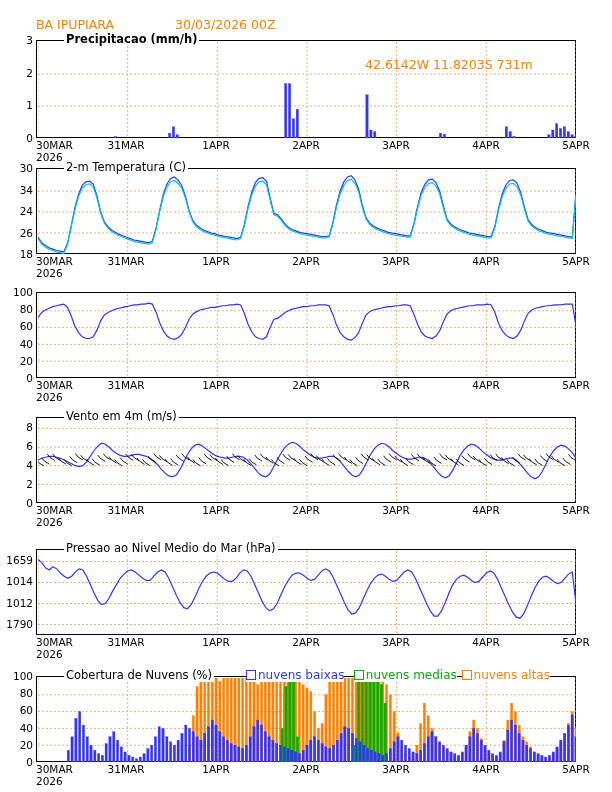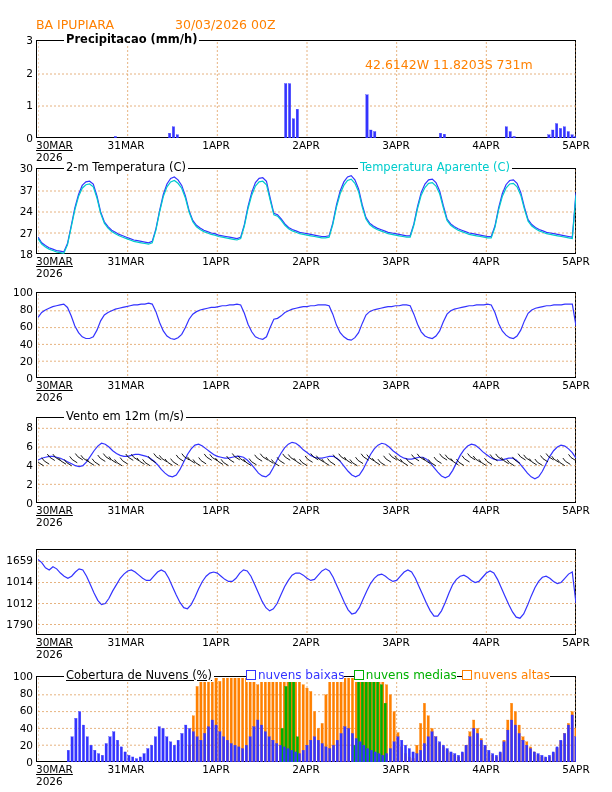--- a/index.html
+++ b/index.html
@@ -18,21 +18,21 @@
   .subhdr .left{position:absolute;left:36px;top:0;font-size:12.5px;color:#ff8000;}
   .subhdr .mid{position:absolute;left:175px;top:0;font-size:12.5px;color:#ff8000;}
 
   .panel{position:absolute;left:36px;width:540px;}
   .plotbox{position:absolute;left:0;top:0;width:540px;border:1px solid #000;box-sizing:border-box;background:#fff;}
   .ptitle{position:absolute;font-size:11.5px;color:#000;background:#fff;padding:0 2px;white-space:nowrap;}
   .ptitle.cyan{color:#00cccc;}
 
   .ylab{position:absolute;right:100%;margin-right:3px;font-size:10.5px;text-align:right;transform:translateY(-50%);white-space:nowrap;}
   .xlab{position:absolute;font-size:10.5px;transform:translateX(-50%);white-space:nowrap;}
-  .xlab.first{transform:none;text-decoration:underline;}
+  .xlab.first{transform:none;}
   .xsub{position:absolute;font-size:10.5px;white-space:nowrap;text-align:center;}
 
   svg{display:block;}
   .legend-item{position:absolute;font-size:12px;white-space:nowrap;}
   .lgbox{display:inline-block;width:8px;height:8px;border:1px solid #000;vertical-align:-1px;margin-right:2px;}
 </style>
 </head>
 <body>
 
 <div id="page">
@@ -105,26 +105,25 @@
             <line x1="448.33333333333337" x2="448.33333333333337" y1="0" y2="84" stroke="#e0a060" stroke-width="0.8" stroke-dasharray="2,2"></line>
             <line x1="538" x2="538" y1="0" y2="84" stroke="#e0a060" stroke-width="0.8" stroke-dasharray="2,2"></line>
             <line x1="0" x2="538" y1="63" y2="63" stroke="#e0a060" stroke-width="0.8" stroke-dasharray="2,2"></line>
             <line x1="0" x2="538" y1="42" y2="42" stroke="#e0a060" stroke-width="0.8" stroke-dasharray="2,2"></line>
             <line x1="0" x2="538" y1="21" y2="21" stroke="#e0a060" stroke-width="0.8" stroke-dasharray="2,2"></line>
             <path d="M0.00,67.20L3.68,72.80L7.37,75.60L11.05,77.70L14.74,79.10L18.42,80.50L22.11,81.20L25.79,81.90L29.48,73.50L33.16,56.00L36.85,37.80L40.53,24.50L44.22,15.40L47.90,11.90L51.59,11.20L55.27,14.00L58.96,25.90L62.64,42.00L66.33,51.80L70.01,56.70L73.70,60.20L77.38,62.30L81.07,64.40L84.75,65.80L88.44,67.20L92.12,68.60L95.81,70.00L99.49,70.70L103.18,71.40L106.86,72.10L110.55,72.80L114.23,71.40L117.92,58.80L121.60,40.60L125.29,24.50L128.97,14.00L132.66,8.40L136.34,7.00L140.03,9.80L143.71,15.40L147.40,25.90L151.08,40.60L154.77,50.40L158.45,55.30L162.14,58.10L165.82,60.20L169.51,61.60L173.19,63.00L176.88,63.70L180.56,65.10L184.25,65.80L187.93,66.50L191.62,67.20L195.30,67.90L198.99,68.60L202.67,67.20L206.36,54.60L210.04,36.40L213.73,22.40L217.41,12.60L221.10,8.40L224.78,7.70L228.47,11.20L232.15,28.00L235.84,43.40L239.52,44.80L243.21,49.00L246.89,53.90L250.58,57.40L254.26,59.50L257.95,60.90L261.63,62.30L265.32,63.00L269.00,63.70L272.68,64.40L276.37,65.10L280.05,65.80L283.74,66.50L287.42,66.50L291.11,65.80L294.79,53.20L298.48,35.00L302.16,21.00L305.85,11.90L309.53,7.00L313.22,5.60L316.90,9.80L320.59,18.90L324.27,35.00L327.96,47.60L331.64,53.20L335.33,56.00L339.01,58.10L342.70,59.50L346.38,60.90L350.07,62.30L353.75,63.00L357.44,63.70L361.12,64.40L364.81,65.10L368.49,65.80L372.18,65.80L375.86,53.90L379.55,36.40L383.23,22.40L386.92,14.00L390.60,9.80L394.29,9.10L397.97,12.60L401.66,21.00L405.34,35.70L409.03,49.00L412.71,53.90L416.40,56.70L420.08,58.80L423.77,60.20L427.45,61.60L431.14,63.00L434.82,63.70L438.51,64.40L442.19,65.10L445.88,65.80L449.56,66.50L453.25,66.50L456.93,56.00L460.62,37.80L464.30,23.80L467.99,14.70L471.67,10.50L475.36,9.80L479.04,13.30L482.73,22.40L486.41,37.10L490.10,49.70L493.78,54.60L497.47,57.40L501.15,59.50L504.84,60.90L508.52,62.30L512.21,63.00L515.89,63.70L519.58,64.40L523.26,65.10L526.95,65.80L530.63,66.50L534.32,67.20L538.00,22.40" fill="none" stroke="#3333ff" stroke-width="1.2"></path>
             <path d="M0.00,68.60L3.68,74.20L7.37,77.00L11.05,79.10L14.74,80.50L18.42,81.90L22.11,82.60L25.79,83.30L29.48,74.90L33.16,57.40L36.85,39.90L40.53,26.60L44.22,18.20L47.90,14.70L51.59,14.00L55.27,16.80L58.96,28.00L62.64,43.40L66.33,53.20L70.01,58.10L73.70,61.60L77.38,63.70L81.07,65.80L84.75,67.20L88.44,68.60L92.12,70.00L95.81,71.40L99.49,72.10L103.18,72.80L106.86,73.50L110.55,74.20L114.23,72.80L117.92,60.20L121.60,42.00L125.29,26.60L128.97,16.80L132.66,11.90L136.34,10.50L140.03,13.30L143.71,18.20L147.40,28.00L151.08,42.00L154.77,51.80L158.45,56.70L162.14,59.50L165.82,61.60L169.51,63.00L173.19,64.40L176.88,65.10L180.56,66.50L184.25,67.20L187.93,67.90L191.62,68.60L195.30,69.30L198.99,70.00L202.67,68.60L206.36,56.00L210.04,38.50L213.73,25.20L217.41,16.10L221.10,11.90L224.78,11.20L228.47,14.70L232.15,30.10L235.84,44.80L239.52,46.20L243.21,50.40L246.89,55.30L250.58,58.80L254.26,60.90L257.95,62.30L261.63,63.70L265.32,64.40L269.00,65.10L272.68,65.80L276.37,66.50L280.05,67.20L283.74,67.90L287.42,67.90L291.11,67.20L294.79,54.60L298.48,37.10L302.16,23.80L305.85,15.40L309.53,10.50L313.22,9.10L316.90,13.30L320.59,21.70L324.27,37.10L327.96,49.00L331.64,54.60L335.33,57.40L339.01,59.50L342.70,60.90L346.38,62.30L350.07,63.70L353.75,64.40L357.44,65.10L361.12,65.80L364.81,66.50L368.49,67.20L372.18,67.20L375.86,55.30L379.55,38.50L383.23,25.20L386.92,17.50L390.60,13.30L394.29,12.60L397.97,16.10L401.66,23.80L405.34,37.80L409.03,50.40L412.71,55.30L416.40,58.10L420.08,60.20L423.77,61.60L427.45,63.00L431.14,64.40L434.82,65.10L438.51,65.80L442.19,66.50L445.88,67.20L449.56,67.90L453.25,67.90L456.93,57.40L460.62,39.90L464.30,26.60L467.99,18.20L471.67,14.00L475.36,13.30L479.04,16.80L482.73,25.20L486.41,39.20L490.10,51.10L493.78,56.00L497.47,58.80L501.15,60.90L504.84,62.30L508.52,63.70L512.21,64.40L515.89,65.10L519.58,65.80L523.26,66.50L526.95,67.20L530.63,67.90L534.32,68.60L538.00,25.20" fill="none" stroke="#00cccc" stroke-width="1.2"></path>
           </svg>
         </div>
         <div class="ylab" style="top: 86px;">18</div>
-        <div class="ylab" style="top: 64.5px;">27</div>
+        <div class="ylab" style="top: 64.5px;">26</div>
         <div class="ylab" style="top: 43px;">24</div>
-        <div class="ylab" style="top: 21.5px;">37</div>
+        <div class="ylab" style="top: 21.5px;">34</div>
         <div class="ylab" style="top: 0px;">30</div>
         <div class="ptitle" style="left: 28px; top: -8px;">2-m Temperatura (C)</div>
-        <div class="ptitle cyan" style="left: 322px; top: -8px;">Temperatura Aparente (C)</div>
         <div class="xlab first" style="left: 0px; top: 87px;">30MAR</div>
         <div class="xlab" style="left: 90px; top: 87px;">31MAR</div>
         <div class="xlab" style="left: 180px; top: 87px;">1APR</div>
         <div class="xlab" style="left: 270px; top: 87px;">2APR</div>
         <div class="xlab" style="left: 360px; top: 87px;">3APR</div>
         <div class="xlab" style="left: 450px; top: 87px;">4APR</div>
         <div class="xlab" style="left: 540px; top: 87px;">5APR</div>
         <div class="xsub" style="left: 0px; top: 99px;">2026</div>
       </div>
       <div class="panel" style="top: 292px; height: 112px;">
@@ -562,21 +561,21 @@
               <line x1="538" y1="41.725703676795646" x2="533" y2="38.525703676795644" stroke="#000000" stroke-width="0.9"></line>
               <line x1="533" y1="38.525703676795644" x2="530.5" y2="35.32570367679565" stroke="#000000" stroke-width="0.9"></line>
             </g>
           </svg>
         </div>
         <div class="ylab" style="top: 86px;">0</div>
         <div class="ylab" style="top: 66.8889px;">2</div>
         <div class="ylab" style="top: 47.7778px;">4</div>
         <div class="ylab" style="top: 28.6667px;">6</div>
         <div class="ylab" style="top: 9.55556px;">8</div>
-        <div class="ptitle" style="left: 28px; top: -8px;">Vento em 12m (m/s)</div>
+        <div class="ptitle" style="left: 28px; top: -8px;">Vento em 4m (m/s)</div>
         <div class="xlab first" style="left: 0px; top: 87px;">30MAR</div>
         <div class="xlab" style="left: 90px; top: 87px;">31MAR</div>
         <div class="xlab" style="left: 180px; top: 87px;">1APR</div>
         <div class="xlab" style="left: 270px; top: 87px;">2APR</div>
         <div class="xlab" style="left: 360px; top: 87px;">3APR</div>
         <div class="xlab" style="left: 450px; top: 87px;">4APR</div>
         <div class="xlab" style="left: 540px; top: 87px;">5APR</div>
         <div class="xsub" style="left: 0px; top: 99px;">2026</div>
       </div>
       <div class="panel" style="top: 549px; height: 112px;">
@@ -593,20 +592,21 @@
             <line x1="0" x2="538" y1="52.5" y2="52.5" stroke="#e0a060" stroke-width="0.8" stroke-dasharray="2,2"></line>
             <line x1="0" x2="538" y1="31.5" y2="31.5" stroke="#e0a060" stroke-width="0.8" stroke-dasharray="2,2"></line>
             <line x1="0" x2="538" y1="10.5" y2="10.5" stroke="#e0a060" stroke-width="0.8" stroke-dasharray="2,2"></line>
             <path d="M0.00,8.40L3.74,11.55L7.47,16.80L11.21,18.90L14.94,15.75L18.68,17.85L22.42,22.05L26.15,25.20L29.89,27.30L33.63,25.20L37.36,21.00L41.10,17.85L44.83,18.90L48.57,25.20L52.31,33.60L56.04,42.00L59.78,49.35L63.51,53.55L67.25,52.50L70.99,47.25L74.72,39.90L78.46,33.60L82.19,27.30L85.93,23.10L89.67,19.95L93.40,18.90L97.14,21.00L100.88,24.15L104.61,27.30L108.35,29.40L112.08,29.40L115.82,25.20L119.56,21.00L123.29,18.90L127.03,21.00L130.76,27.30L134.50,35.70L138.24,44.10L141.97,51.45L145.71,56.70L149.44,57.75L153.18,53.55L156.92,46.20L160.65,37.80L164.39,30.45L168.13,25.20L171.86,22.05L175.60,21.00L179.33,22.05L183.07,25.20L186.81,28.35L190.54,30.45L194.28,30.45L198.01,27.30L201.75,22.05L205.49,18.90L209.22,19.95L212.96,25.20L216.69,33.60L220.43,42.00L224.17,50.40L227.90,56.70L231.64,59.85L235.38,57.75L239.11,52.50L242.85,44.10L246.58,35.70L250.32,29.40L254.06,24.15L257.79,22.05L261.53,22.05L265.26,24.15L269.00,27.30L272.74,29.40L276.47,28.35L280.21,24.15L283.94,19.95L287.68,17.85L291.42,19.95L295.15,26.25L298.89,34.65L302.63,43.05L306.36,51.45L310.10,58.80L313.83,63.00L317.57,61.95L321.31,56.70L325.04,48.30L328.78,39.90L332.51,32.55L336.25,27.30L339.99,24.15L343.72,23.10L347.46,25.20L351.19,28.35L354.93,30.45L358.67,29.40L362.40,25.20L366.14,21.00L369.88,18.90L373.61,21.00L377.35,27.30L381.08,35.70L384.82,44.10L388.56,52.50L392.29,59.85L396.03,65.10L399.76,65.10L403.50,59.85L407.24,51.45L410.97,42.00L414.71,33.60L418.44,28.35L422.18,25.20L425.92,24.15L429.65,26.25L433.39,29.40L437.13,31.50L440.86,30.45L444.60,26.25L448.33,22.05L452.07,19.95L455.81,22.05L459.54,28.35L463.28,36.75L467.01,45.15L470.75,53.55L474.49,60.90L478.22,66.15L481.96,67.20L485.69,63.00L489.43,54.60L493.17,45.15L496.90,36.75L500.64,30.45L504.38,26.25L508.11,25.20L511.85,27.30L515.58,30.45L519.32,32.55L523.06,31.50L526.79,27.30L530.53,23.10L534.26,21.00L538.00,52.50" fill="none" stroke="#3333ff" stroke-width="1.2"></path>
           </svg>
         </div>
         <div class="ylab" style="top: 75.25px;">1790</div>
         <div class="ylab" style="top: 53.75px;">1012</div>
         <div class="ylab" style="top: 32.25px;">1014</div>
         <div class="ylab" style="top: 10.75px;">1659</div>
+        <div class="ptitle" style="left: 28px; top: -8px;">Pressao ao Nivel Medio do Mar (hPa)</div>
         <div class="xlab first" style="left: 0px; top: 87px;">30MAR</div>
         <div class="xlab" style="left: 90px; top: 87px;">31MAR</div>
         <div class="xlab" style="left: 180px; top: 87px;">1APR</div>
         <div class="xlab" style="left: 270px; top: 87px;">2APR</div>
         <div class="xlab" style="left: 360px; top: 87px;">3APR</div>
         <div class="xlab" style="left: 450px; top: 87px;">4APR</div>
         <div class="xlab" style="left: 540px; top: 87px;">5APR</div>
         <div class="xsub" style="left: 0px; top: 99px;">2026</div>
       </div>
       <div class="panel" style="top: 676px; height: 112px;">
@@ -876,21 +876,21 @@
             <rect x="533.04" y="36.96" width="2.33" height="47.04" fill="#3333ff" stroke="#3333ff" stroke-width="0.3"></rect>
             <rect x="536.83" y="58.80" width="2.33" height="25.20" fill="#3333ff" stroke="#3333ff" stroke-width="0.3"></rect>
           </svg>
         </div>
         <div class="ylab" style="top: 86px;">0</div>
         <div class="ylab" style="top: 68.8px;">20</div>
         <div class="ylab" style="top: 51.6px;">40</div>
         <div class="ylab" style="top: 34.4px;">60</div>
         <div class="ylab" style="top: 17.2px;">80</div>
         <div class="ylab" style="top: 0px;">100</div>
-        <div class="ptitle" style="left: 28px; top: -8px; text-decoration: underline;">Cobertura de Nuvens (%)</div>
+        <div class="ptitle" style="left: 28px; top: -8px;">Cobertura de Nuvens (%)</div>
         <div class="legend-item" style="left: 210px; top: -8px; color: rgb(51, 51, 255); background: rgb(255, 255, 255);"><span class="lgbox" style="background: rgb(255, 255, 255); border-color: rgb(51, 51, 255);"></span><span>nuvens baixas</span></div>
         <div class="legend-item" style="left: 317.8px; top: -8px; color: rgb(0, 176, 0); background: rgb(255, 255, 255);"><span class="lgbox" style="background: rgb(255, 255, 255); border-color: rgb(0, 176, 0);"></span><span>nuvens medias</span></div>
         <div class="legend-item" style="left: 425.6px; top: -8px; color: rgb(255, 128, 0); background: rgb(255, 255, 255);"><span class="lgbox" style="background: rgb(255, 255, 255); border-color: rgb(255, 128, 0);"></span><span>nuvens altas</span></div>
         <div class="xlab first" style="left: 0px; top: 87px;">30MAR</div>
         <div class="xlab" style="left: 90px; top: 87px;">31MAR</div>
         <div class="xlab" style="left: 180px; top: 87px;">1APR</div>
         <div class="xlab" style="left: 270px; top: 87px;">2APR</div>
         <div class="xlab" style="left: 360px; top: 87px;">3APR</div>
         <div class="xlab" style="left: 450px; top: 87px;">4APR</div>
         <div class="xlab" style="left: 540px; top: 87px;">5APR</div>

